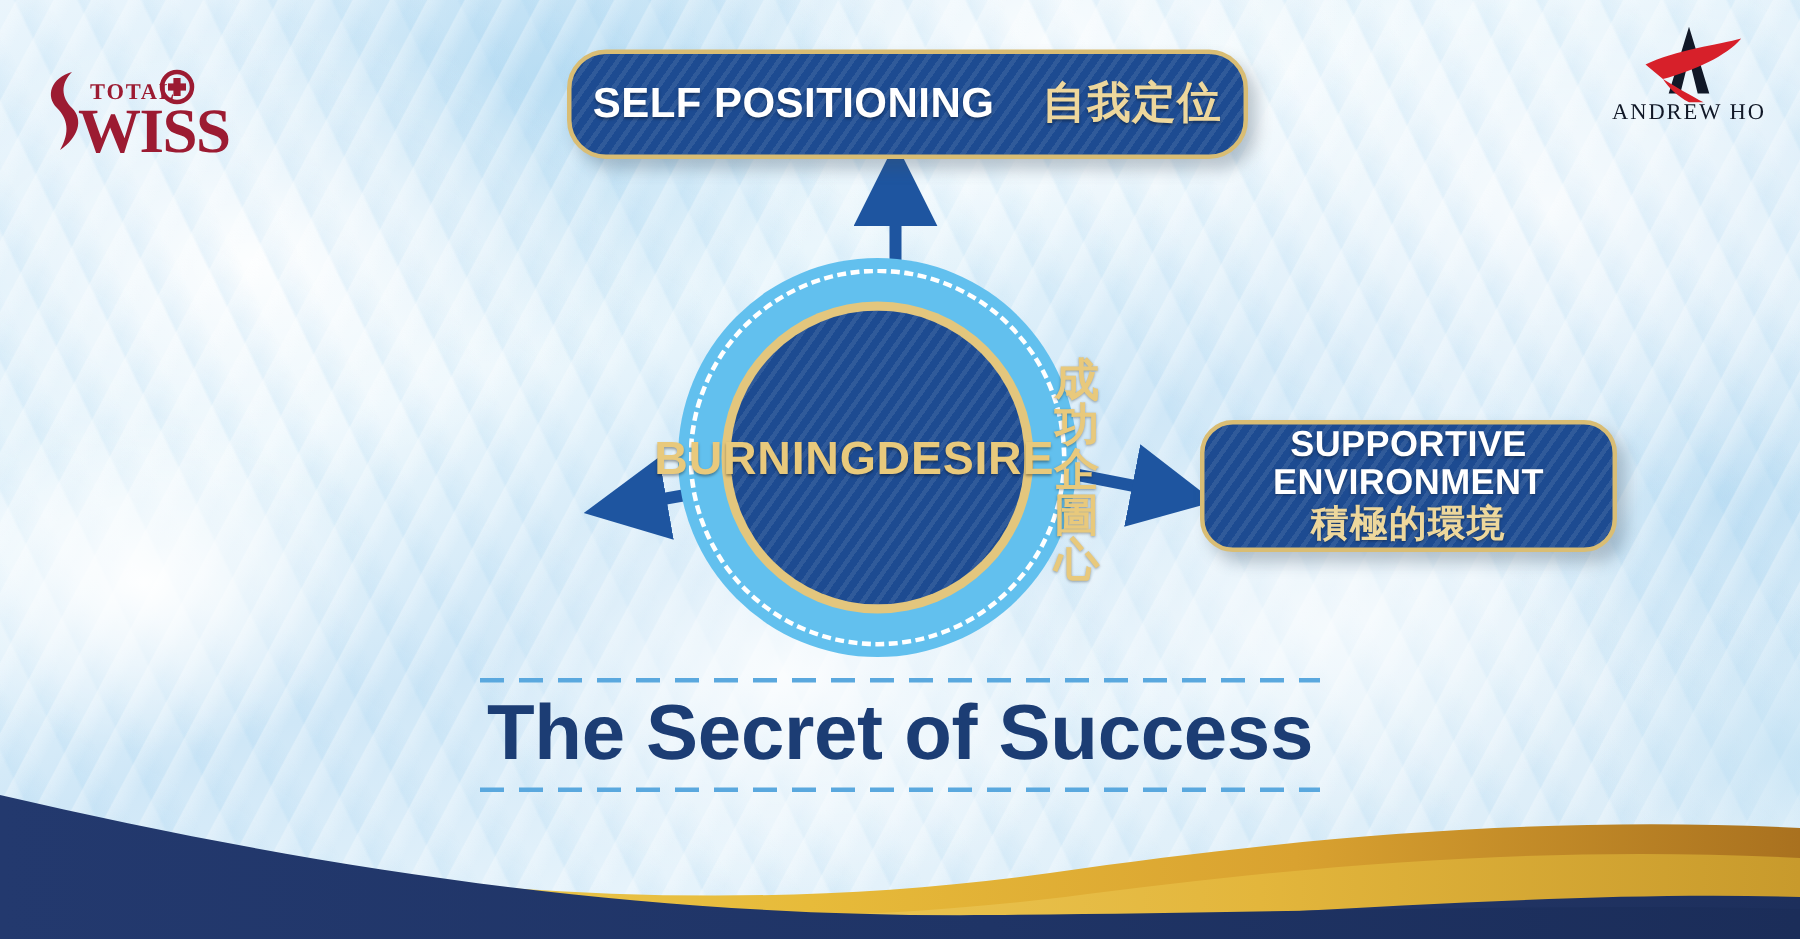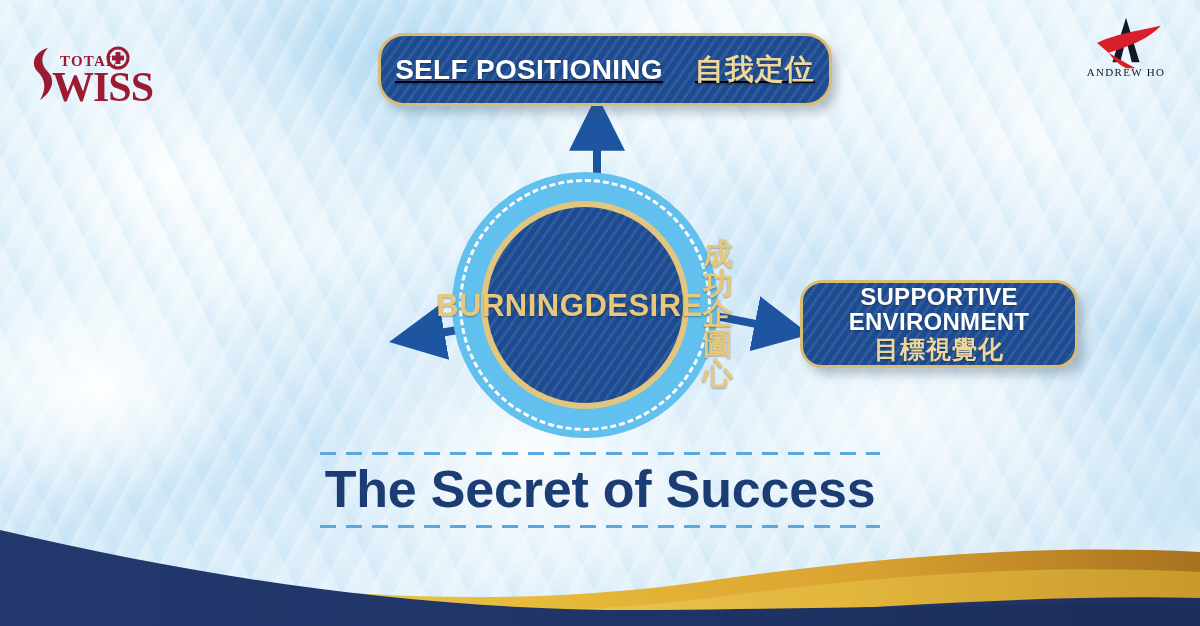--- a/index.html
+++ b/index.html
@@ -71,21 +71,21 @@
     text-shadow: 0 1px 2px rgba(0,0,0,.35);
   }
   .pill .zh {
     color:#edd79c;
     font-weight:bold;
     letter-spacing:1px;
     text-shadow: 0 1px 2px rgba(0,0,0,.35);
   }
 
   #pill-top  { left:378px; top:33px;  width:454px; height:73px;  border-radius:26px; }
-  #pill-top .row { display:flex; align-items:flex-end; gap:32px;text-decoration:underline; }
+  #pill-top .row { display:flex; align-items:flex-start; gap:32px; }
   #pill-top .en { font-size:28px; }
   #pill-top .zh { font-size:29px; }
 
   #pill-left { left:128px; top:280px; width:278px; height:100px; }
   #pill-left .en { font-size:24px; }
   #pill-left .zh { font-size:25px; margin-top:3px; }
 
   #pill-right { left:800px; top:280px; width:278px; height:88px; }
   #pill-right .en { font-size:24px; }
   #pill-right .zh { font-size:25px; margin-top:3px; }
@@ -177,21 +177,21 @@
     
     
   </div>
 
   <div class="logo-andrew">
     <svg viewBox="0 0 120 60" width="120" height="58" aria-hidden="true">
       <path d="M60 4 L74 50 L66 50 L60 26 L54 50 L46 50 Z" fill="#111827"></path>
       <path d="M30 30 C50 20, 82 16, 96 12 C86 24, 64 34, 42 40 Z" fill="#d7202a"></path>
       <path d="M42 40 C52 46, 62 52, 70 56 L60 56 C52 52, 46 46, 42 40 Z" fill="#d7202a"></path>
     </svg>
-    <div style="font-family:'Liberation Serif', serif; font-size:11px; letter-spacing:1.3px; color:#111827; margin-top:-10px; font-variant:small-caps;">ANDREW HO</div>
+    <div style="font-family:'Liberation Serif', serif; font-size:15px; letter-spacing:1.3px; color:#111827; margin-top:-10px; font-variant:small-caps;">ANDREW HO</div>
   </div>
 
   <svg id="arrows" width="1200" height="626" viewBox="0 0 1200 626">
     <defs>
       <marker id="ah" markerWidth="7" markerHeight="7" refX="4.1" refY="3.5" orient="auto">
         <path d="M0,0 L7,3.5 L0,7 Z" fill="#1e55a0"></path>
       </marker>
     </defs>
 
     <line x1="597" y1="205" x2="597" y2="118" stroke="#1e55a0" stroke-width="8" marker-end="url(#ah)"></line>
@@ -217,21 +217,21 @@
     <div class="row">
       <span class="en">SELF POSITIONING</span>
       <span class="zh">自我定位</span>
     </div>
   </div>
 
 
   <div class="pill" id="pill-right">
     <div class="en">SUPPORTIVE</div>
     <div class="en">ENVIRONMENT</div>
-    <div class="zh">目標視覺化</div>
+    <div class="zh">積極的環境</div>
   </div>
 
   <div id="title-block">
     <div class="dash-rule"></div>
     <div id="title-text">The Secret of Success</div>
     <div class="dash-rule"></div>
   </div>
 
   <svg id="wave" viewBox="0 0 1200 120" preserveAspectRatio="none">
     <defs>

